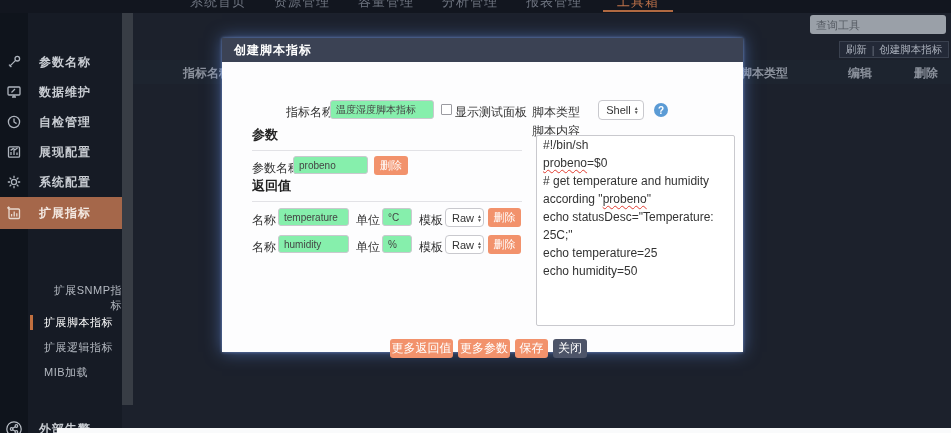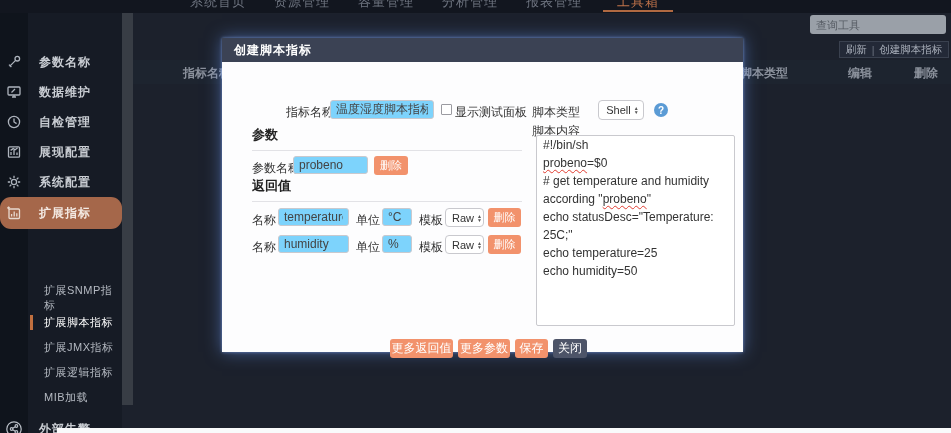--- a/index.html
+++ b/index.html
@@ -24,39 +24,39 @@
   
   .table-header { position:absolute; left:133px; top:60px; right:0; height:24px; background:#20263293; z-index:1; }
   .th { position:absolute; top:5px; font-size:12px; font-weight:bold; color:#8b919c; }
   
   .sidebar { position:absolute; left:0; top:13px; width:122px; bottom:0; background:#161b25; z-index:3; }
   .icon-col { position:absolute; left:0; top:0; width:28px; bottom:0; background:#0f141c; }
   .menu { position:absolute; left:0; top:34px; width:122px; }
   .menu-item { position:relative; height:30px; display:flex; align-items:center; cursor:pointer; }
   .menu-item .mi-icon { width:28px; display:flex; justify-content:center; color:#aeb4bd; flex:none; }
   .menu-item .mi-label { padding-left:11px; font-size:12px; font-weight:bold; color:#c9cdd3; letter-spacing:1px; }
-  .menu-item.active { height:32px; background:#a5674a;border-radius:11px; }
+  .menu-item.active { height:32px; background:#a5674a; }
   .menu-item.active .mi-icon { color:#e8d9cf; }
   .menu-item.active .mi-label { color:#f3e9e2; }
   .submenu { position:absolute; left:0; top:272px; width:122px; }
-  .submenu-item { position:relative; height:25px; display:flex; align-items:center; padding-left:44px; font-size:11px; color:#b4b9c1; cursor:pointer; letter-spacing:0.5px; }
+  .submenu-item { position:relative; height:25px; display:flex; align-items:center; padding-left:44px; font-size:11px; color:#b4b9c1; cursor:pointer; letter-spacing:0.5px;text-align:right; }
   .submenu-item.active { color:#ffffff; }
   .submenu-item.active::before { content:""; position:absolute; left:30px; top:5px; width:3px; height:15px; background:#c1703f; }
   .bottom-item { position:absolute; left:0; top:403px; width:122px; height:26px; display:flex; align-items:center; cursor:pointer; }
   .bottom-item .bi-icon { width:28px; display:flex; justify-content:center; color:#b9bec6; flex:none; }
   .bottom-item .bi-label { padding-left:11px; font-size:12px; font-weight:bold; color:#c9cdd3; letter-spacing:1px; }
   .side-scrollbar { position:absolute; left:122px; top:13px; width:11px; height:392px; background:#383d45; z-index:3; }
   .bottom-strip { position:absolute; left:57px; right:0; bottom:0; height:5px; background:#f9fafb; z-index:8; }
   
   .modal { position:absolute; left:222px; top:38px; width:521px; height:314px; background:#fdfdfe; z-index:10;
     box-shadow:0 0 16px rgba(110,160,255,.5), 0 0 3px rgba(160,190,255,.6); }
   .modal-title { height:24px; background:#3b4254; color:#fff; font-size:12px; font-weight:bold; line-height:24px; padding-left:12px; letter-spacing:1px; }
   .modal-body { position:relative; width:100%; height:290px; color:#333; }
   .f-label { position:absolute; font-size:12px; color:#333; white-space:nowrap; }
-  .f-input { position:absolute; border:1px solid #c9c9ce; border-radius:3px; background:#7dd3fc; font-size:12px; color:#444; padding:0 5px; outline:none; font-family:"Liberation Sans", sans-serif; }
+  .f-input { position:absolute; border:1px solid #c9c9ce; border-radius:3px; background:#86efac; font-size:10px; color:#444; padding:0 5px; outline:none; font-family:"Liberation Sans", sans-serif; }
   .f-select { position:absolute; border:1px solid #c9c9ce; border-radius:4px; background:#fff; font-size:11px; color:#333;
     display:flex; align-items:center; justify-content:space-between; padding:0 3px 0 6px; cursor:pointer; }
   .sel-arrows { display:flex; flex-direction:column; line-height:4px; font-size:5px; color:#555; margin-left:3px; }
   .checkbox { position:absolute; width:11px; height:11px; border:1px solid #9b9ba1; background:#fff; border-radius:1px; cursor:pointer; }
   .help-icon { position:absolute; width:14px; height:14px; border-radius:50%; background:#5b9bd5; color:#fff; font-size:10px; font-weight:bold;
     display:flex; align-items:center; justify-content:center; cursor:pointer; }
   .section-heading { position:absolute; left:30px; width:270px; font-size:13px; font-weight:bold; color:#222; border-bottom:1px solid #e2e2e6; padding-bottom:6px; }
   .btn-orange { position:absolute; background:#f2926c; color:#fff; border:none; border-radius:3px; font-size:11px;
     display:flex; align-items:center; justify-content:center; cursor:pointer; font-family:"Liberation Sans", sans-serif; }
   .btn-dark { background:#4d5468; }
@@ -155,21 +155,20 @@
               <path d="M5.6 11.5 V9 M8.2 11.5 V6.6 M10.8 11.5 V8.2 M2.6 1.4 v3 M1.1 2.9 h3"></path>
             </svg>
         </span>
         <span class="mi-label">扩展指标</span>
       </div>
     </div>
 
     <div class="submenu">
       <div class="submenu-item">扩展SNMP指标</div>
       <div class="submenu-item active">扩展脚本指标</div>
-      <div class="submenu-item">扩展JMX指标</div>
       <div class="submenu-item">扩展逻辑指标</div>
       <div class="submenu-item">MIB加载</div>
     </div>
 
     <div class="bottom-item">
       <span class="bi-icon">
         <svg width="18" height="18" viewBox="0 0 18 18" fill="none" stroke="currentColor" stroke-width="1.2">
             <circle cx="9" cy="9" r="7.2"></circle>
             <circle cx="6.6" cy="9" r="1.3"></circle>
             <circle cx="11.4" cy="6" r="1.3"></circle>

